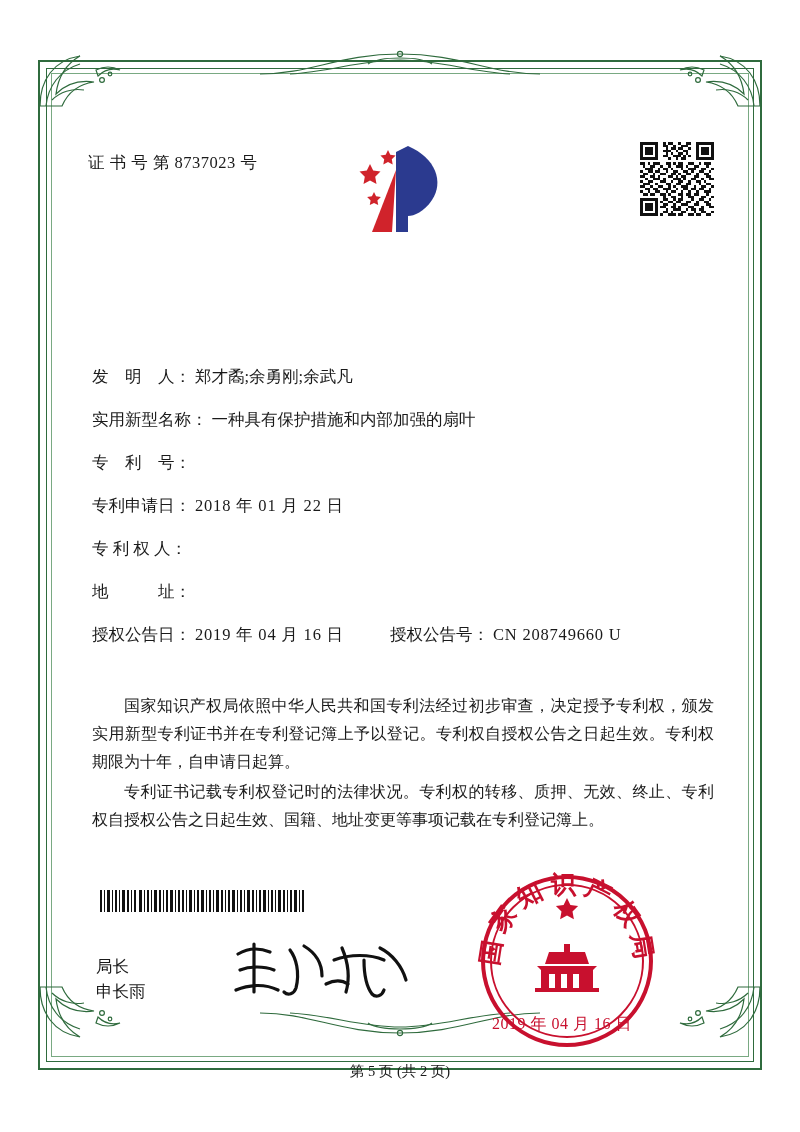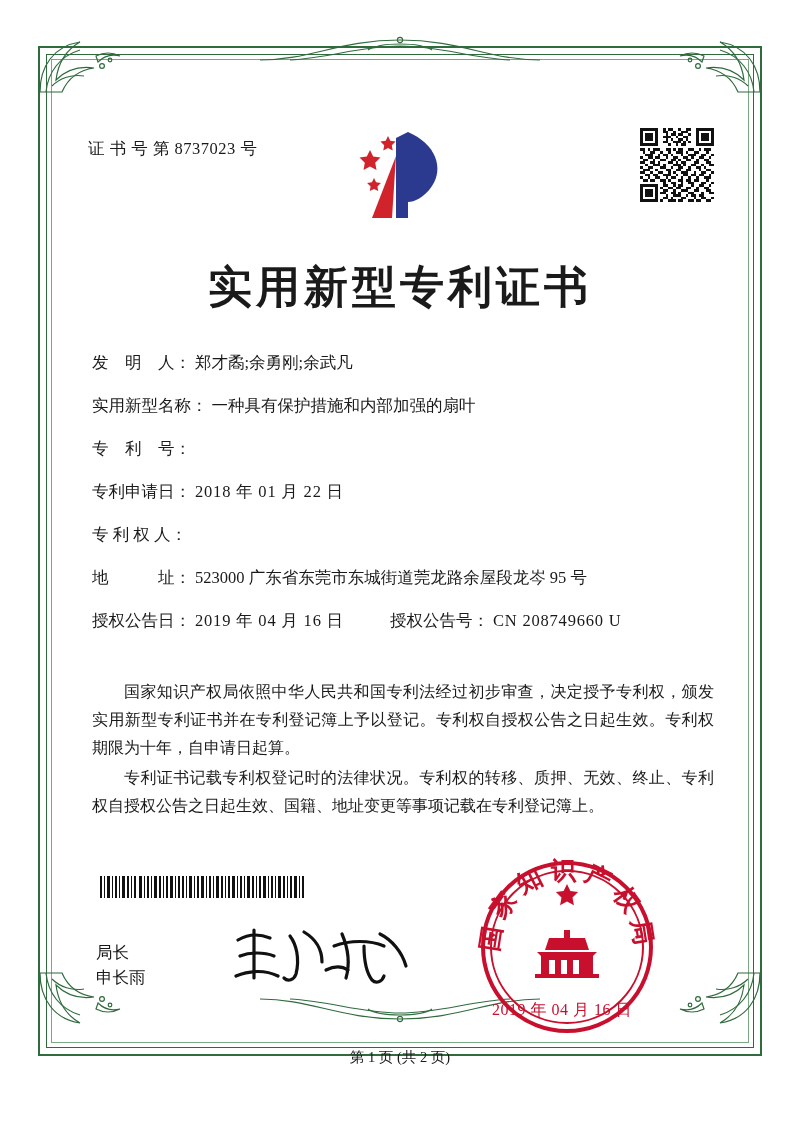--- a/index.html
+++ b/index.html
@@ -66,21 +66,21 @@
     left: 250px;
     color: #2f6b3d;
   }
   .edge-orn svg { display: block; width: 100%; height: 100%; }
   .edge-orn.top { top: 30px; }
   .edge-orn.bottom { bottom: 48px; transform: scaleY(-1); }
 
   
   .page {
     position: absolute;
-    left: 0; top: 2px;
+    left: 0; top: 16px;
     width: 800px;
     height: 1073px;
   }
 
   .cert-no {
     position: absolute;
     left: 88px;
     top: 136px;
     font-size: 16.5px;
     letter-spacing: 0.5px;
@@ -499,21 +499,20 @@
         <rect x="8" y="28" width="1" height="1"></rect>
           <rect x="11" y="28" width="3" height="1"></rect>
         <rect x="15" y="28" width="2" height="1"></rect>
           <rect x="19" y="28" width="2" height="1"></rect>
         <rect x="22" y="28" width="2" height="1"></rect>
           <rect x="26" y="28" width="2" height="1"></rect>
       </g>
     </svg>
   </div>
 
-  <div class="title">实用新型专利证书</div>
 
   <div class="fields">
 
     <div class="field-row">
       <span class="field-label">发　明　人：</span>
       <span class="field-value">郑才矞;余勇刚;余武凡</span>
     </div>
 
     <div class="field-row">
       <span class="field-label">实用新型名称：</span>
@@ -528,21 +527,20 @@
       <span class="field-label">专利申请日：</span>
       <span class="field-value digits">2018 年 01 月 22 日</span>
     </div>
 
     <div class="field-row">
       <span class="field-label">专 利 权 人：</span>
     </div>
 
     <div class="field-row">
       <span class="field-label">地　　　址：</span>
-      <span class="field-value">523000 广东省东莞市东城街道莞龙路余屋段龙岑 95 号</span>
     </div>
 
     <div class="field-row">
       <span class="field-label">授权公告日：</span>
       <span class="field-value digits">2019 年 04 月 16 日</span>
       <span class="inline-gap"></span>
       <span class="field-label">授权公告号：</span>
       <span class="field-value digits">CN 208749660 U</span>
     </div>
 
@@ -655,15 +653,15 @@
           <rect x="-18" y="2" width="6" height="14"></rect>
           <rect x="-6" y="2" width="6" height="14"></rect>
           <rect x="6" y="2" width="6" height="14"></rect>
         </g>
       </g>
       <path d="M93 30 l3.4 7 7.7 1.1 -5.6 5.4 1.4 7.7 -6.9-3.6 -6.9 3.6 1.4-7.7 -5.6-5.4 7.7-1.1 Z" fill="#c8102e"></path>
     </svg>
   </div>
   <div class="seal-date">2019 年 04 月 16 日</div>
 
-  <div class="page-no">第 1 页 (共 2 页)</div>
+  <div class="page-no">第 5 页 (共 2 页)</div>
 
 </div>
 
 </body></html>

